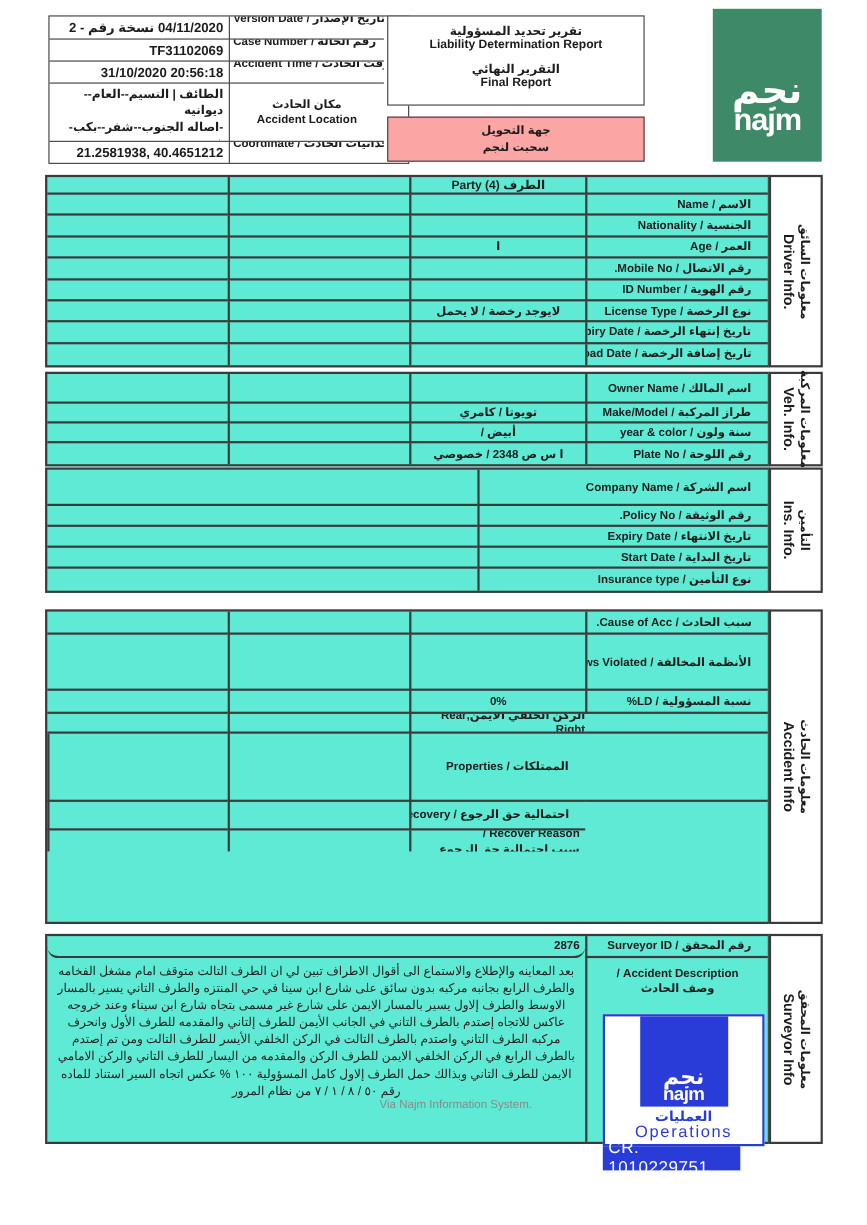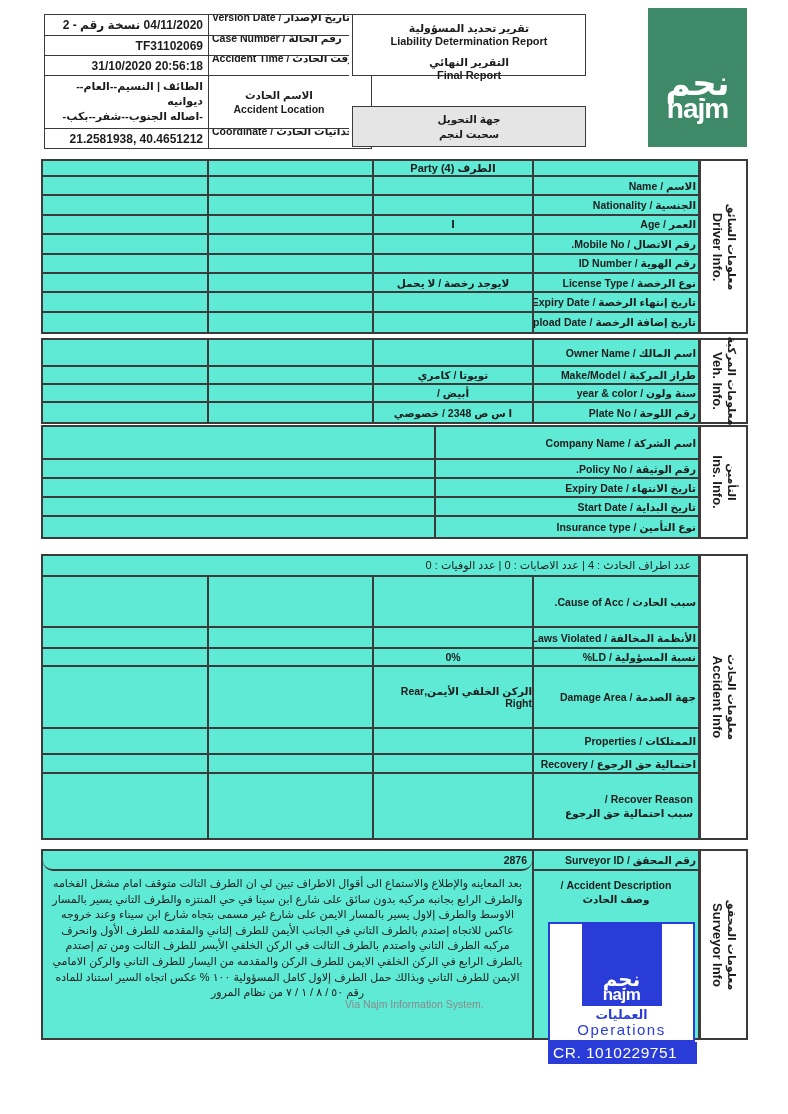--- a/index.html
+++ b/index.html
@@ -15,42 +15,42 @@
       font-weight:bold;font-size:12px;white-space:nowrap;}
   .mv.rtlv{direction:rtl;justify-content:flex-start;}
   .ml{display:flex;align-items:center;justify-content:flex-end;direction:rtl;
       font-weight:bold;font-size:10.5px;padding:0 2px 16px 3px;border-left:1px solid #3b3b3b;white-space:nowrap;}
   .bb1{border-bottom:1px solid #3b3b3b;}
   .mloc{direction:rtl;display:flex;flex-direction:column;align-items:flex-start;
         padding:3px 5px 0 0;font-weight:bold;font-size:11px;line-height:15px;}
   .mlocl{display:flex;flex-direction:column;align-items:center;justify-content:center;
          font-weight:bold;font-size:10.5px;line-height:14px;border-left:1px solid #3b3b3b;}
 
-  .tbox{position:absolute;left:352px;top:14px;width:234px;height:62px;box-sizing:border-box;
+  .tbox{position:absolute;left:352px;top:14px;width:234px;height:82px;box-sizing:border-box;
         border:1px solid #3b3b3b;text-align:center;padding-top:7px;background:#fff;}
   .tb-ar{font-size:11px;font-weight:bold;}
   .tb-en{font-size:11px;font-weight:bold;margin-bottom:9px;}
   .xbox{position:absolute;left:352px;top:106px;width:234px;height:41px;box-sizing:border-box;
         border:1px solid #3b3b3b;text-align:center;display:flex;flex-direction:column;
-        justify-content:center;font-size:10.5px;font-weight:bold;line-height:15px;background:#e5e5e5;}
+        justify-content:center;font-size:10.5px;font-weight:bold;line-height:15px;background:#fca5a5;}
 
   .glogo{position:absolute;left:648px;top:8px;width:99px;height:139px;background:#3e8a68;
          display:flex;flex-direction:column;align-items:center;justify-content:flex-end;
          padding-bottom:24px;box-sizing:border-box;}
   .gar{color:#fff;font-size:34px;font-weight:bold;line-height:1;}
   .gen{color:#fff;font-size:28px;font-weight:bold;line-height:.95;margin-top:-4px;letter-spacing:-1px;}
 
   
   .sec{position:absolute;left:41px;width:659px;box-sizing:border-box;border:2px solid #3b3b3b;
        display:grid;background:#5eead4;}
   .sec>div{box-sizing:border-box;overflow:hidden;}
   .bl{border-left:2px solid #3b3b3b;}
   .bb{border-bottom:2px solid #3b3b3b;}
   .lab{display:flex;align-items:center;justify-content:flex-start;direction:rtl;
-       font-weight:bold;font-size:10.5px;padding:0 2px;white-space:nowrap;}
+       font-weight:bold;font-size:10.5px;padding:0 15px;white-space:nowrap;}
   .val{display:flex;align-items:center;justify-content:center;direction:rtl;
        font-weight:bold;font-size:10.5px;}
   .phead{font-size:11px;}
   #driver{top:159px;height:175px;grid-template-columns:164px 165px 160px 166px;
           grid-template-rows:16px repeat(8,19.38px);}
   #vehicle{top:338px;height:86px;grid-template-columns:164px 165px 160px 166px;
            grid-template-rows:27px 18px 18px 19px;}
   #insurance{top:425px;height:114px;grid-template-columns:391px 264px;
              grid-template-rows:33px 19px 19px 19px 20px;}
   #accident{top:554px;height:286px;grid-template-columns:164px 165px 160px 166px;
@@ -76,21 +76,21 @@
 
   
   .stamp{position:absolute;left:548px;top:922px;width:147px;height:120px;box-sizing:border-box;
          border:2px solid #2a3cd8;background:#fff;z-index:5;}
   .ssq{width:80px;height:82px;background:#2a3cd8;margin:0 auto;display:flex;flex-direction:column;
        align-items:center;justify-content:flex-end;padding-bottom:3px;box-sizing:border-box;}
   .sar{color:#fff;font-size:20px;font-weight:bold;line-height:1;}
   .sen{color:#fff;font-size:17px;font-weight:bold;line-height:.95;margin-top:-2px;letter-spacing:-.5px;}
   .sops1{color:#2a3cd8;font-weight:bold;font-size:12.5px;text-align:center;margin-top:2px;line-height:14px;}
   .sops2{color:#2a3cd8;font-size:15px;text-align:center;letter-spacing:1.5px;line-height:16px;}
-  .crbar{position:absolute;left:548px;top:1042px;width:149px;height:22px;background:#2a3cd8;
+  .crbar{position:absolute;left:548px;top:1042px;width:125px;height:22px;background:#2a3cd8;
          color:#fff;font-size:15.5px;display:flex;align-items:center;padding-left:5px;
          box-sizing:border-box;letter-spacing:.5px;z-index:5;}
   .footer{position:absolute;left:345px;top:998px;font-size:10.5px;color:#8a8a8a;}
 </style>
 </head>
 <body>
 
 <div class="page">
 
   <div class="meta">
@@ -98,21 +98,21 @@
     <div class="ml bb1">تاريخ الإصدار / Version Date</div>
     <div class="mv bb1">TF31102069</div>
     <div class="ml bb1">رقم الحالة / Case Number</div>
     <div class="mv bb1">31/10/2020 20:56:18</div>
     <div class="ml bb1">وقت الحادث / Accident Time</div>
     <div class="mloc bb1">
       <div>الطائف | النسيم--العام--ديوانيه</div>
       <div>-اصاله الجنوب--شفر--بكب-فورد</div>
     </div>
     <div class="mlocl bb1">
-      <div>الاسم الحادث</div>
+      <div>مكان الحادث</div>
       <div>Accident Location</div>
     </div>
     <div class="mv">21.2581938, 40.4651212</div>
     <div class="ml">أحداثيات الحادث / Coordinate</div>
   </div>
 
   <div class="tbox">
     <div class="tb-ar">تقرير تحديد المسؤولية</div>
     <div class="tb-en">Liability Determination Report</div>
     <div class="tb-ar">التقرير النهائي</div>
@@ -222,41 +222,39 @@
     <div class="lab bl">نوع التأمين / Insurance type</div>
   </div>
   <div class="vbox" style="top:425px;height:114px;">
     <div class="vrot">
       <div class="vlar">التأمين</div>
       <div class="vlen">Ins. Info.</div>
     </div>
   </div>
 
   <div class="sec" id="accident">
-    <div class="counts bb">عدد اطراف الحادث : 4 | عدد الاصابات : 0 | عدد الوفيات : 0</div>
 
     <div class="bb"></div>
       <div class="bb bl"></div>
     <div class="val bb bl"></div>
     <div class="lab bb bl">سبب الحادث / Cause of Acc.</div>
 
     <div class="bb"></div>
       <div class="bb bl"></div>
     <div class="val bb bl"></div>
     <div class="lab bb bl">الأنظمة المخالفة / Laws Violated</div>
 
     <div class="bb"></div>
       <div class="bb bl"></div>
     <div class="val bb bl">0%</div>
     <div class="lab bb bl">نسبة المسؤولية / LD%</div>
 
     <div class="bb"></div>
       <div class="bb bl"></div>
     <div class="val bb bl">الركن الخلفي الأيمن,Rear Right</div>
-    <div class="lab bb bl">جهة الصدمة / Damage Area</div>
 
     <div class="bb"></div>
       <div class="bb bl"></div>
     <div class="val bb bl"></div>
     <div class="lab bb bl">الممتلكات / Properties</div>
 
     <div class="bb"></div>
       <div class="bb bl"></div>
     <div class="val bb bl"></div>
     <div class="lab bb bl">احتمالية حق الرجوع / Recovery</div>

